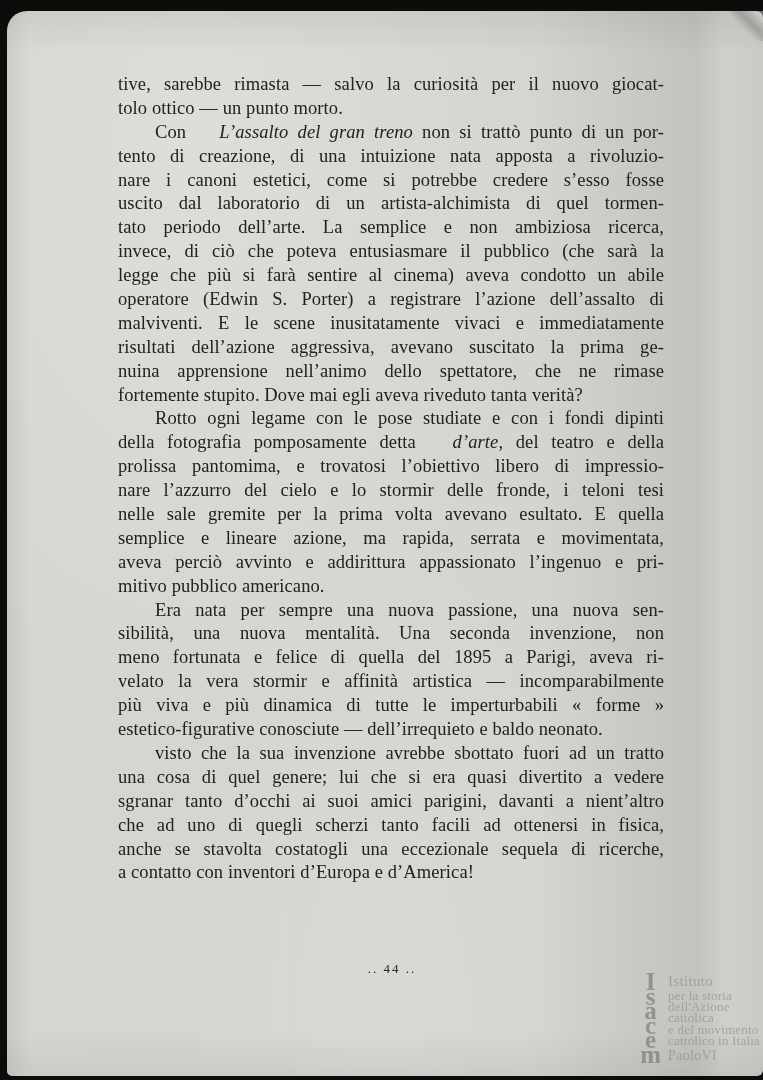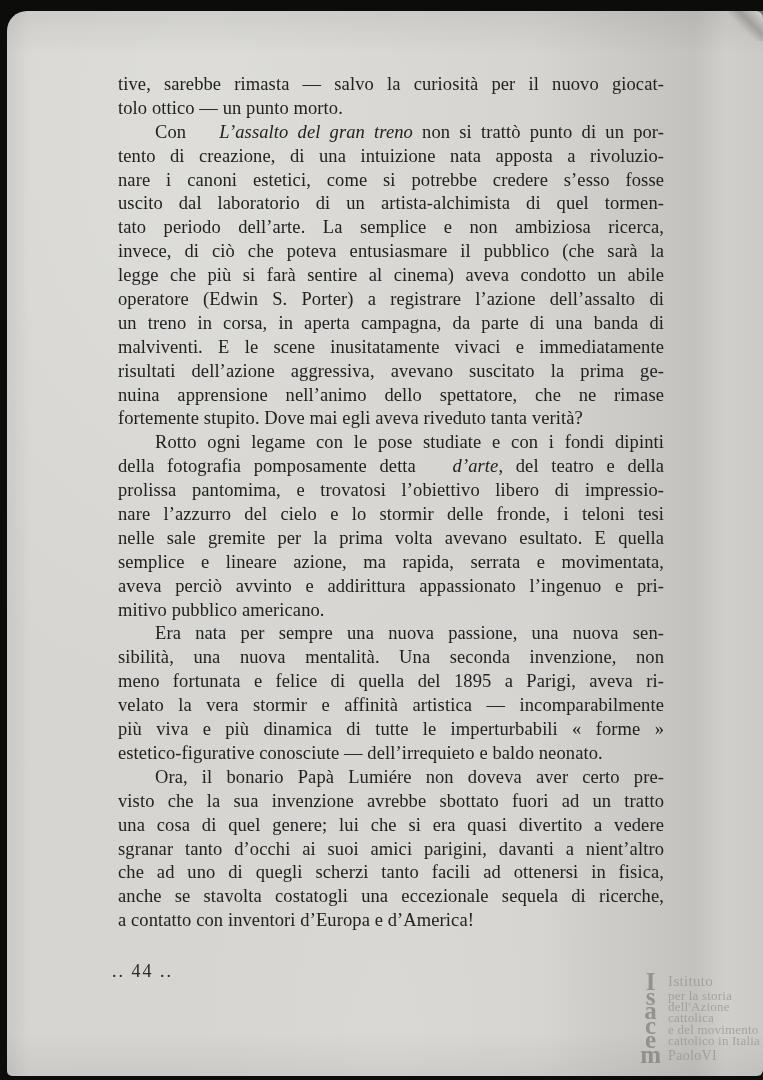--- a/index.html
+++ b/index.html
@@ -45,22 +45,23 @@
     text-align:justify;
     text-align-last:justify;
     white-space:normal;
     height:23.9px;
     overflow:visible;
   }
   .line.last{text-align-last:left;}
   .line em{font-family:inherit;margin-left:24px;}
   .page-number{
     position:absolute;
-    left:105px;width:546px;top:950px;
-    font-size:18px;
+    left:112px;width:546px;top:950px;
+    text-align:center;
+    font-size:13px;
     color:#2a2a29;
     letter-spacing:2px;
   }
   .watermark{
     position:absolute;
     left:629px;top:962px;
     display:flex;
     align-items:flex-start;
     opacity:0.85;
     pointer-events:none;
@@ -99,21 +100,20 @@
         </div>
         <div class="para indent">
           <div class="line">Con <em>L’assalto del gran treno</em> non si trattò punto di un por-</div>
           <div class="line">tento di creazione, di una intuizione nata apposta a rivoluzio-</div>
           <div class="line">nare i canoni estetici, come si potrebbe credere s’esso fosse</div>
           <div class="line">uscito dal laboratorio di un artista-alchimista di quel tormen-</div>
           <div class="line">tato periodo dell’arte. La semplice e non ambiziosa ricerca,</div>
           <div class="line">invece, di ciò che poteva entusiasmare il pubblico (che sarà la</div>
           <div class="line">legge che più si farà sentire al cinema) aveva condotto un abile</div>
           <div class="line">operatore (Edwin S. Porter) a registrare l’azione dell’assalto di</div>
-          <div class="line">un treno in corsa, in aperta campagna, da parte di una banda di</div>
           <div class="line">malviventi. E le scene inusitatamente vivaci e immediatamente</div>
           <div class="line">risultati dell’azione aggressiva, avevano suscitato la prima ge-</div>
           <div class="line">nuina apprensione nell’animo dello spettatore, che ne rimase</div>
           <div class="line last">fortemente stupito. Dove mai egli aveva riveduto tanta verità?</div>
         </div>
         <div class="para indent">
           <div class="line">Rotto ogni legame con le pose studiate e con i fondi dipinti</div>
           <div class="line">della fotografia pomposamente detta <em>d’arte</em>, del teatro e della</div>
           <div class="line">prolissa pantomima, e trovatosi l’obiettivo libero di impressio-</div>
           <div class="line">nare l’azzurro del cielo e lo stormir delle fronde, i teloni tesi</div>
@@ -124,21 +124,20 @@
         </div>
         <div class="para indent">
           <div class="line">Era nata per sempre una nuova passione, una nuova sen-</div>
           <div class="line">sibilità, una nuova mentalità.  Una seconda  invenzione, non</div>
           <div class="line">meno fortunata e felice di quella del 1895 a Parigi, aveva ri-</div>
           <div class="line">velato la vera stormir e affinità artistica — incomparabilmente</div>
           <div class="line">più viva e più dinamica di tutte le imperturbabili « forme »</div>
           <div class="line last">estetico-figurative conosciute — dell’irrequieto e baldo neonato.</div>
         </div>
         <div class="para indent">
-          <div class="line">Ora, il bonario Papà Lumiére non doveva aver certo pre-</div>
           <div class="line">visto che la sua invenzione avrebbe sbottato fuori ad un tratto</div>
           <div class="line">una cosa di quel genere; lui che si era quasi divertito a vedere</div>
           <div class="line">sgranar tanto d’occhi ai suoi amici parigini, davanti a nient’altro</div>
           <div class="line">che ad uno di quegli scherzi tanto facili ad ottenersi in fisica,</div>
           <div class="line">anche se stavolta costatogli una eccezionale sequela di ricerche,</div>
           <div class="line last">a contatto con inventori d’Europa e d’America!</div>
         </div>
       </div>
 
     <div class="page-number">.. 44 ..</div>

